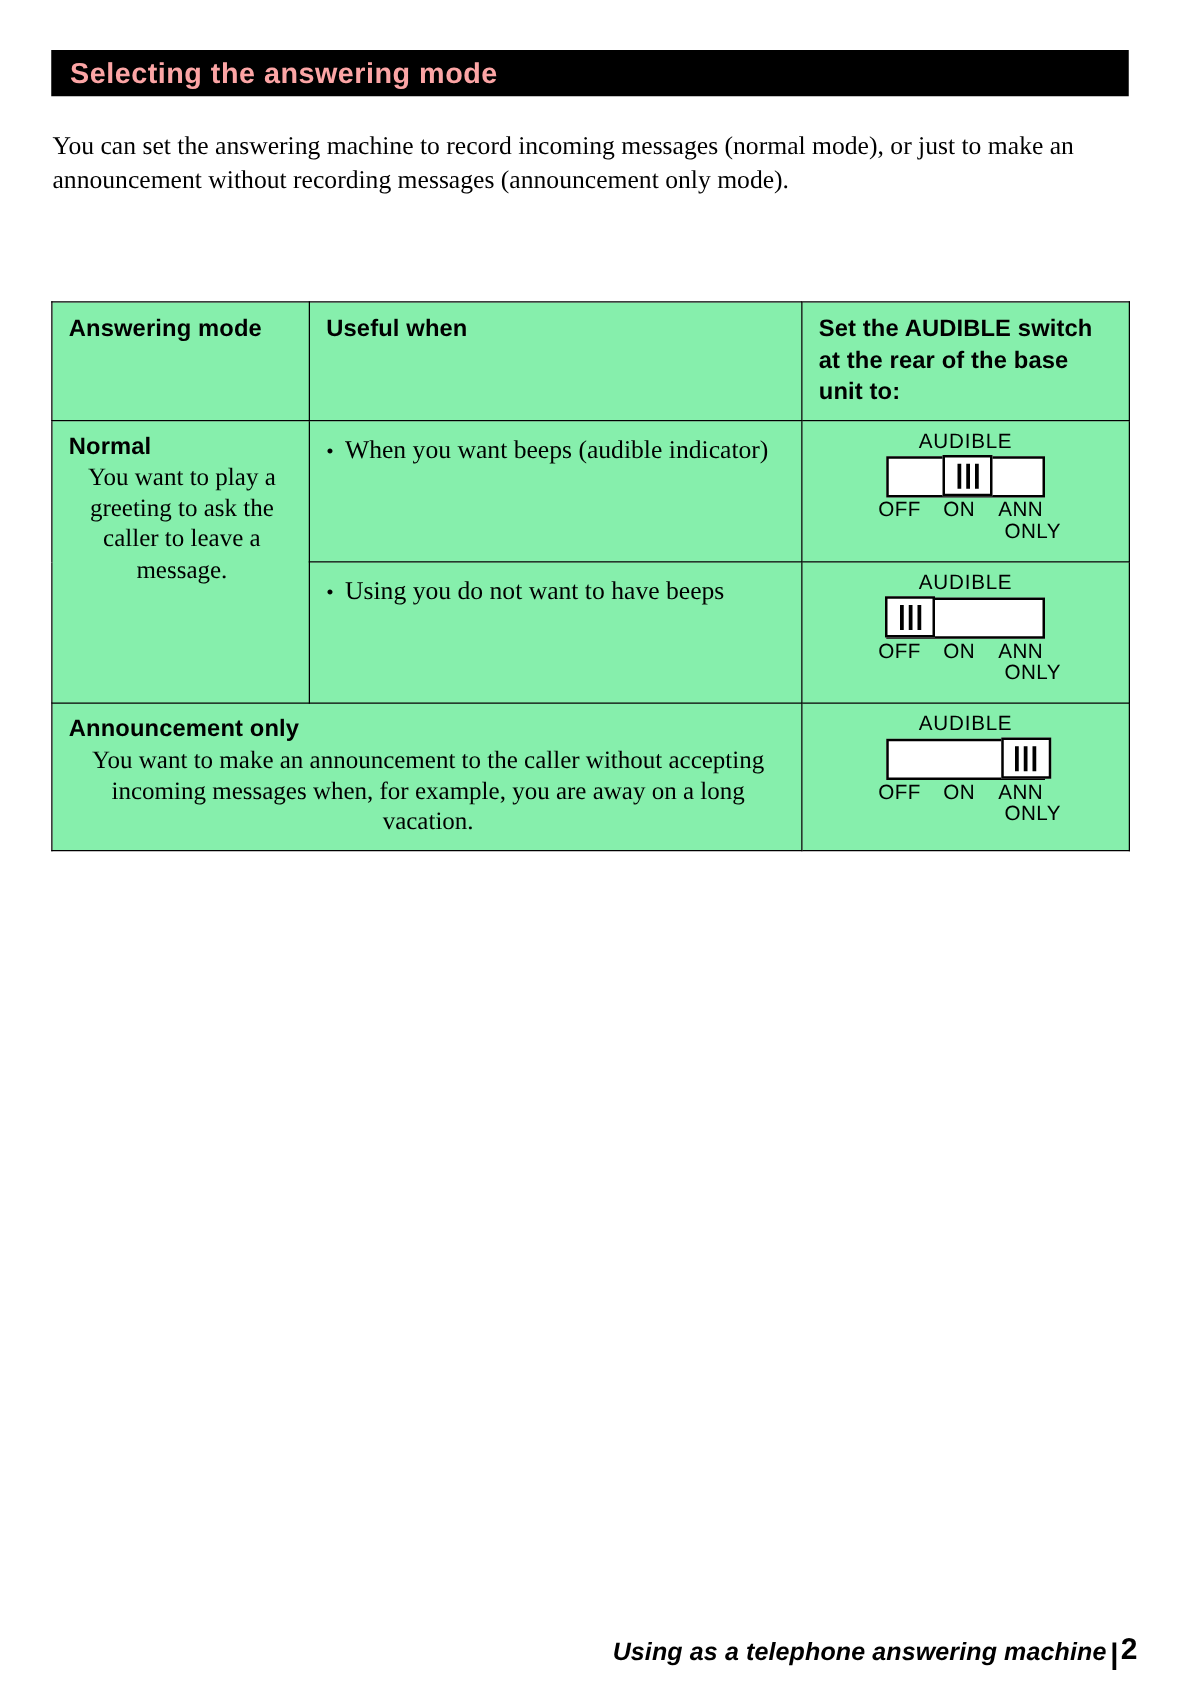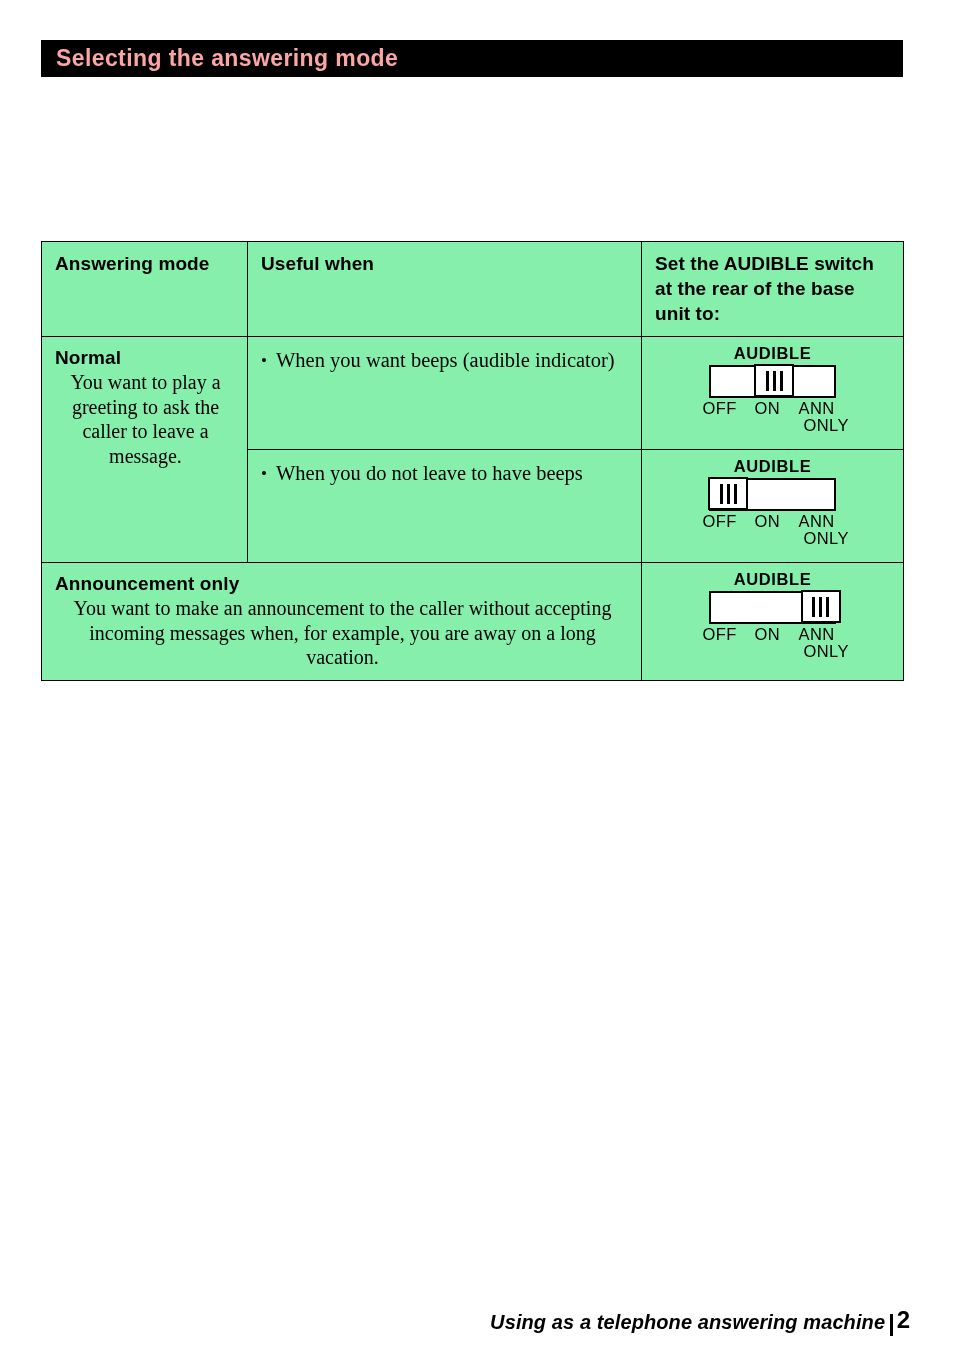--- a/index.html
+++ b/index.html
@@ -127,21 +127,20 @@
     margin: 7px auto 0 auto;
     position: relative;
   }
   .sw-label {
     text-align: center;
     font-family: "Liberation Sans", sans-serif;
     font-size: 16.5px;
     letter-spacing: 0.6px;
     line-height: 19px;
     margin-bottom: 2px;
-    font-weight: bold;
   }
   .sw-track {
     position: relative;
     width: 127px;
     height: 33px;
     margin: 0 auto;
     border: 2.6px solid #000;
     background: #fff;
     box-sizing: border-box;
   }
@@ -212,20 +211,21 @@
 </style>
 </head>
 <body>
 
 <div class="page">
 
   <div class="title-banner">
     <div class="title-text">Selecting the answering mode</div>
   </div>
 
+  <div class="intro" id="para-1">You can set the answering machine to record incoming messages (normal mode), or just to make an announcement without recording messages (announcement only mode).</div>
 
   <table class="tbl">
     <colgroup>
       <col class="c1">
         <col class="c2">
         <col class="c3">
     </colgroup>
     <tbody>
 
       <tr>
@@ -273,21 +273,21 @@
             </div>
           </div>
         </td>
       </tr>
 
       <tr class="row-b">
         <td>
           <div class="cell-pad">
             <div class="bullet-wrap">
               <span class="bullet-dot">•</span>
-              <span class="bullet-body">When you do not leave to have beeps</span>
+              <span class="bullet-body">Using you do not want to have beeps</span>
             </div>
           </div>
         </td>
         <td>
           <div class="switch-box">
             <div class="sw-label">AUDIBLE</div>
             <div class="sw-track">
               <div class="sw-knob pos-off">
                 <span class="sw-ridge"></span>
                 <span class="sw-ridge"></span>

